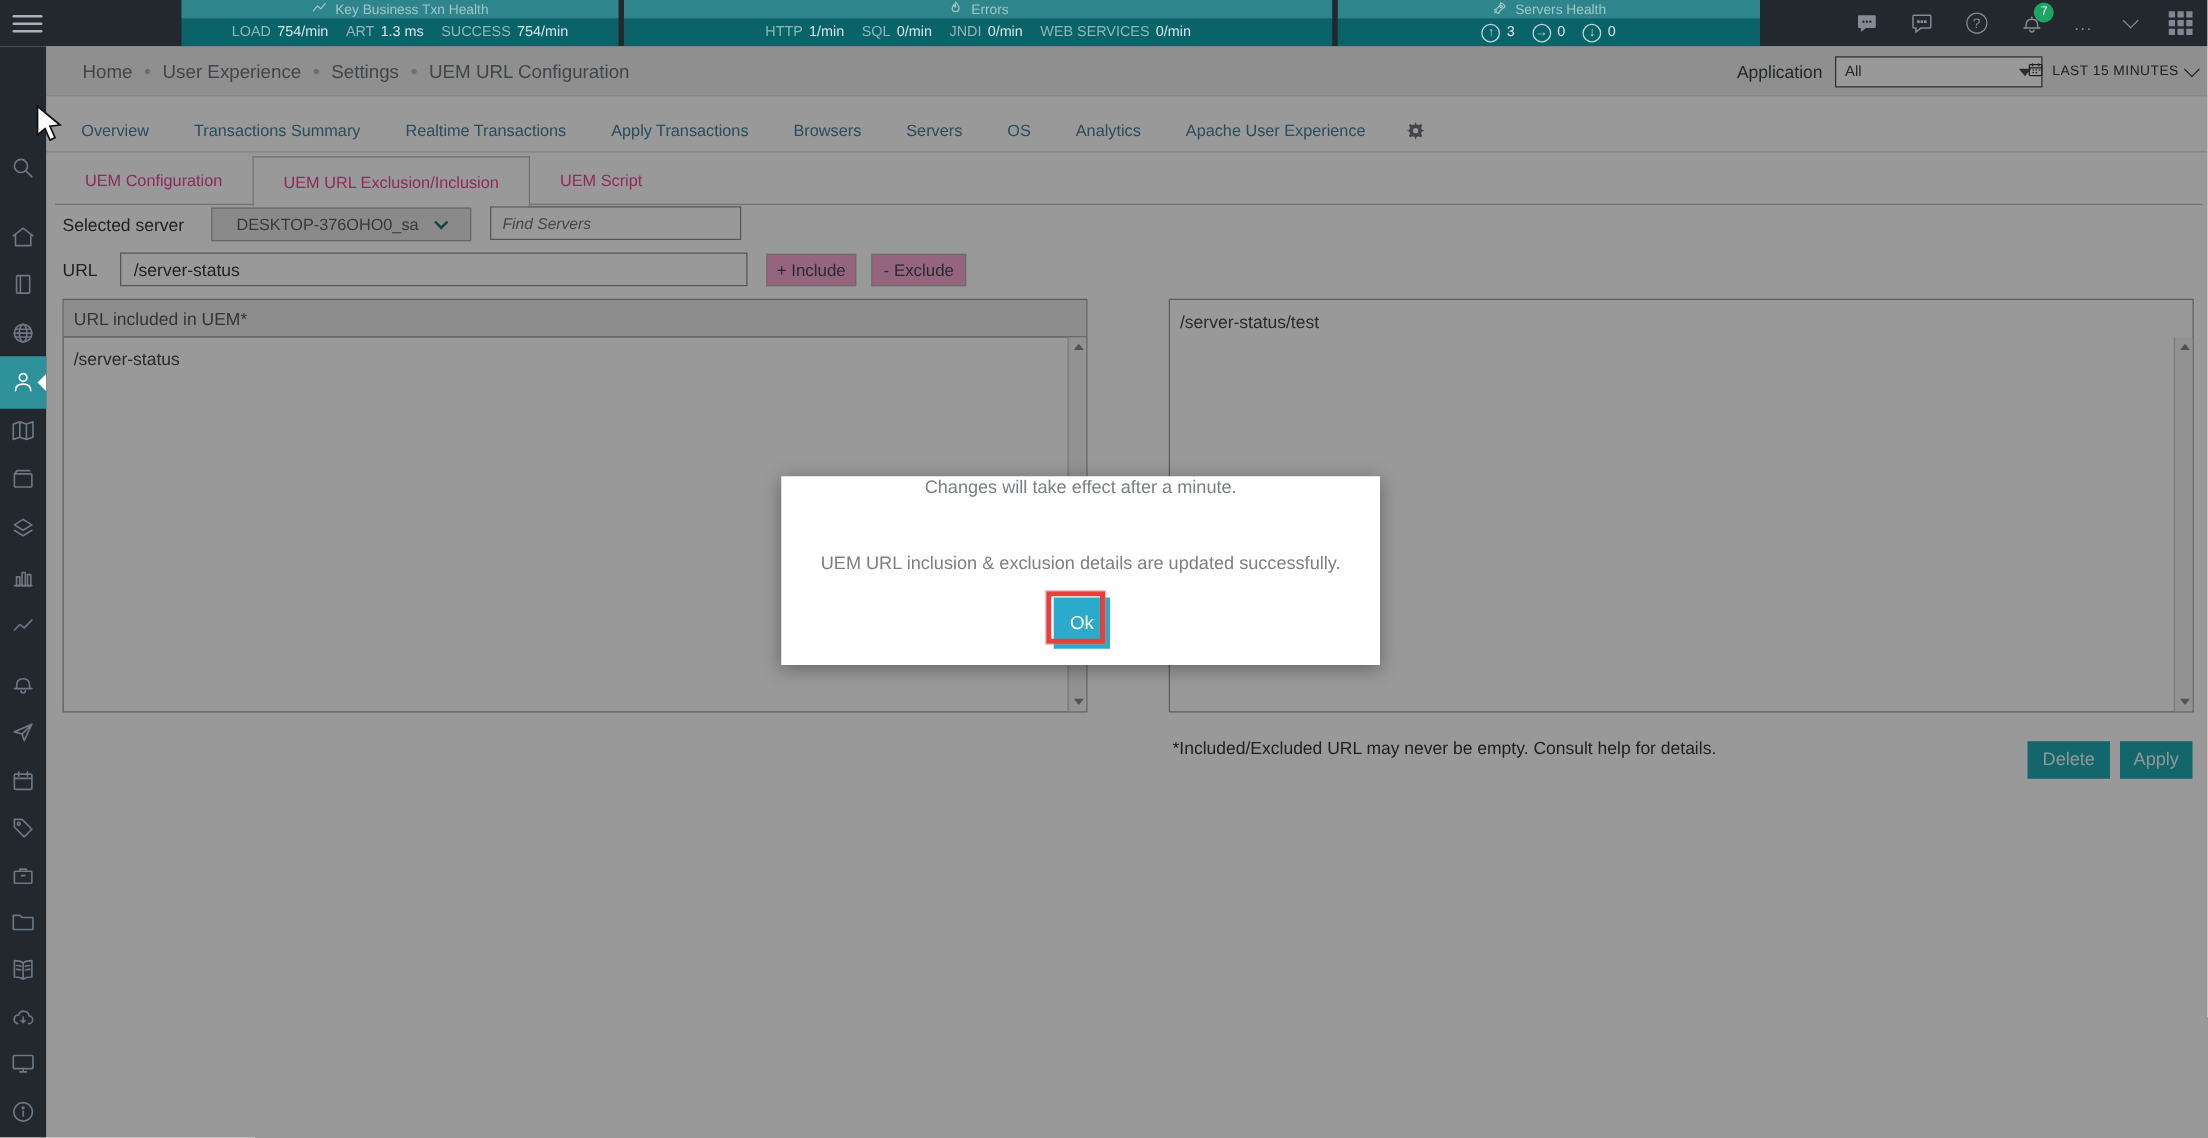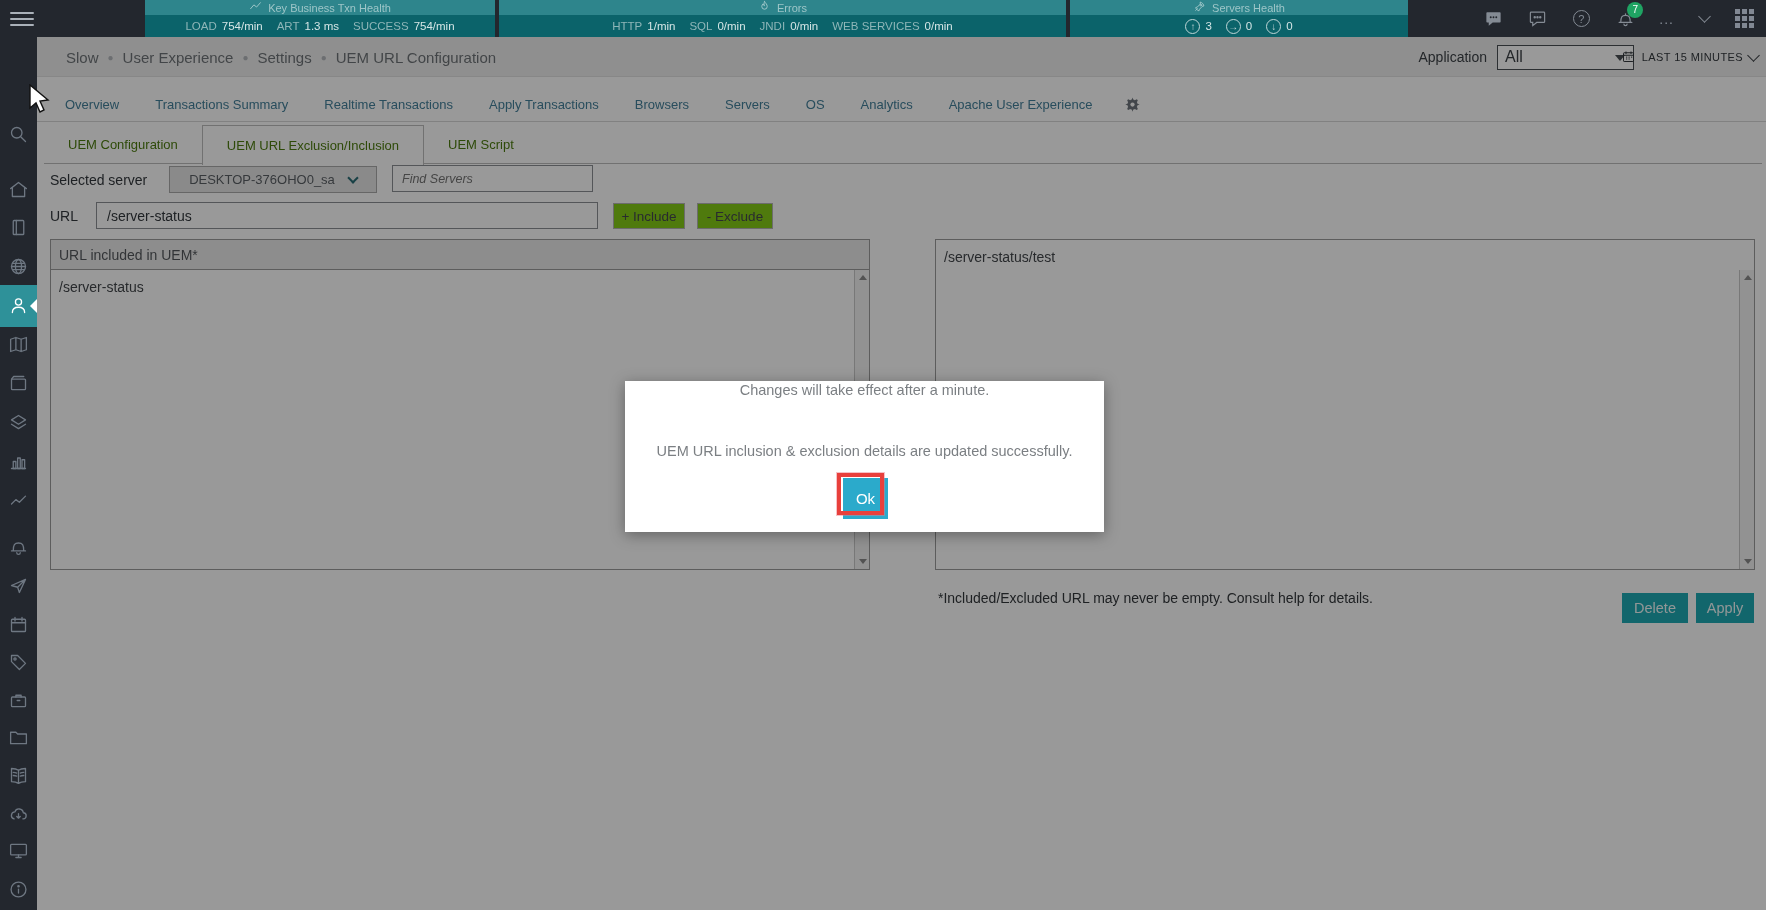--- a/index.html
+++ b/index.html
@@ -42,50 +42,50 @@
 
   
   .content { position:absolute; left:37px; top:37px; width:1729px; height:873px; background:#fff; }
   .crumbbar { position:absolute; left:0; top:0; width:1729px; height:40px; background:#EFEFEF; border-bottom:1px solid #E2E2E2; }
   .crumbs { position:absolute; left:29px; top:0; height:40px; display:flex; align-items:center; gap:9px;
             font-size:15px; color:#6F7478; }
   .crumbs .sep { color:#B4B8BC; font-size:10px; }
   .crumbs span[data-interactable="true"] { cursor:pointer; }
   .app-sel { position:absolute; top:0; height:40px; right:132px; display:flex; align-items:center; gap:10px; }
   .app-label { font-size:14px; color:#3C4146; }
-  .app-dd { width:137px; height:25px; background:#fff; border:1px solid #4A4F54; position:relative;
-            font-size:16px; color:#3C4146; display:flex; align-items:center; padding-left:7px; cursor:pointer; }
+  .app-dd { width:166px; height:25px; background:#fff; border:1px solid #4A4F54; position:relative;
+            font-size:12px; color:#3C4146; display:flex; align-items:center; padding-left:7px; cursor:pointer; }
   .app-dd .tri { position:absolute; right:8px; top:9px; border-left:5px solid transparent; border-right:5px solid transparent;
                  border-top:6px solid #4A4F54; }
   .trange { position:absolute; top:0; right:8px; height:40px; display:flex; align-items:center; gap:6px; cursor:pointer;
             font-size:11px; letter-spacing:.4px; color:#33383D; }
   .cal svg { width:15px; height:15px; stroke:#33383D; fill:none; stroke-width:1.6; }
   .chev { width:9px; height:9px; border-right:1.6px solid #33383D; border-bottom:1.6px solid #33383D;
           transform:rotate(45deg); margin-top:-4px; }
 
   .maintabs { position:absolute; left:0; top:51px; width:1729px; height:34px; display:flex; align-items:center;
               border-bottom:1px solid #D8D8D8; }
   .mtab { font-size:13px; color:#44809B; padding:0 18px; cursor:pointer; white-space:nowrap; }
   .gear { margin-left:14px; cursor:pointer; display:flex; }
   .gear svg { width:17px; height:17px; fill:#6F767D; }
 
   .subtabs { position:absolute; left:7px; top:88px; width:1718px; height:39px; border-bottom:1px solid #BDBDBD; display:flex; }
-  .stab { font-size:13px; color:#4d7c0f; padding:0 24px; display:flex; align-items:center; cursor:pointer; }
+  .stab { font-size:13px; color:#ec4899; padding:0 24px; display:flex; align-items:center; cursor:pointer; }
   .stab.active { background:#fff; border:1px solid #BDBDBD; border-bottom:none; position:relative; height:40px; z-index:2; }
 
   .flabel { font-size:14px; color:#33383D; }
   .srv-dd { position:absolute; left:132px; top:129px; width:208px; height:27px; background:#E7E7E7; border:1px solid #ABABAB;
             display:flex; align-items:center; justify-content:center; gap:14px; font-size:13px; color:#5A5F64; cursor:pointer; }
   .srv-dd .vchev { width:8px; height:8px; border-right:2px solid #2B6D75; border-bottom:2px solid #2B6D75;
                    transform:rotate(45deg); margin-top:-4px; }
   .find-in { position:absolute; left:355px; top:128px; width:201px; height:27px; background:#fff; border:1px solid #8C9094;
              font-style:italic; font-size:12.5px; color:#9AA0A5; padding:0 9px; font-family:"Liberation Sans",sans-serif; }
   .url-in { position:absolute; left:59px; top:165px; width:502px; height:27px; background:#fff; border:1px solid #8C9094;
             font-size:14px; color:#33383D; padding:0 10px; font-family:"Liberation Sans",sans-serif; }
-  .gbtn { position:absolute; top:166px; height:26px; background:#84cc16; border:1px solid #B5B5B5; color:#45494E;
+  .gbtn { position:absolute; top:166px; height:26px; background:#f9a8d4; border:1px solid #B5B5B5; color:#45494E;
           font-size:13.5px; display:flex; align-items:center; justify-content:center; cursor:pointer; }
 
   .panel { position:absolute; top:202px; width:820px; height:331px; background:#fff; border:1px solid #9B9B9B; }
   .panel .phead { height:30px; background:#ECECEC; border-bottom:1px solid #9B9B9B; display:flex; align-items:center;
                   padding-left:8px; font-size:14px; color:#54585C; }
   .panel .pitem { font-size:14px; color:#43474B; padding:9px 0 0 8px; cursor:default; }
   .vscroll { position:absolute; right:0; top:30px; bottom:0; width:15px; background:#F3F3F3; border-left:1px solid #C9C9C9; }
   .arr { position:absolute; left:0; width:15px; height:15px; display:flex; align-items:center; justify-content:center; cursor:pointer; }
   .arr.up { top:0; } .arr.dn { bottom:0; }
   .arr i { border-left:4px solid transparent; border-right:4px solid transparent; display:block; }
@@ -329,21 +329,21 @@
         <circle cx="12" cy="12" r="8.5"></circle>
         <path d="M12 11.5V16"></path>
         <circle cx="12" cy="8.3" r=".8"></circle>
       </svg></span>
 </div>
 
 <div class="content" data-interactable="false">
 
   <div class="crumbbar" data-interactable="false">
     <div class="crumbs" data-interactable="false">
-      <span data-interactable="true">Slow</span>
+      <span data-interactable="true">Home</span>
         <span class="sep" data-interactable="false">●</span>
       <span data-interactable="true">User Experience</span>
         <span class="sep" data-interactable="false">●</span>
       <span data-interactable="true">Settings</span>
         <span class="sep" data-interactable="false">●</span>
       <span data-interactable="false">UEM URL Configuration</span>
     </div>
     <div class="app-sel">
       <span class="app-label" data-interactable="false">Application</span>
       <div class="app-dd" data-interactable="true">

